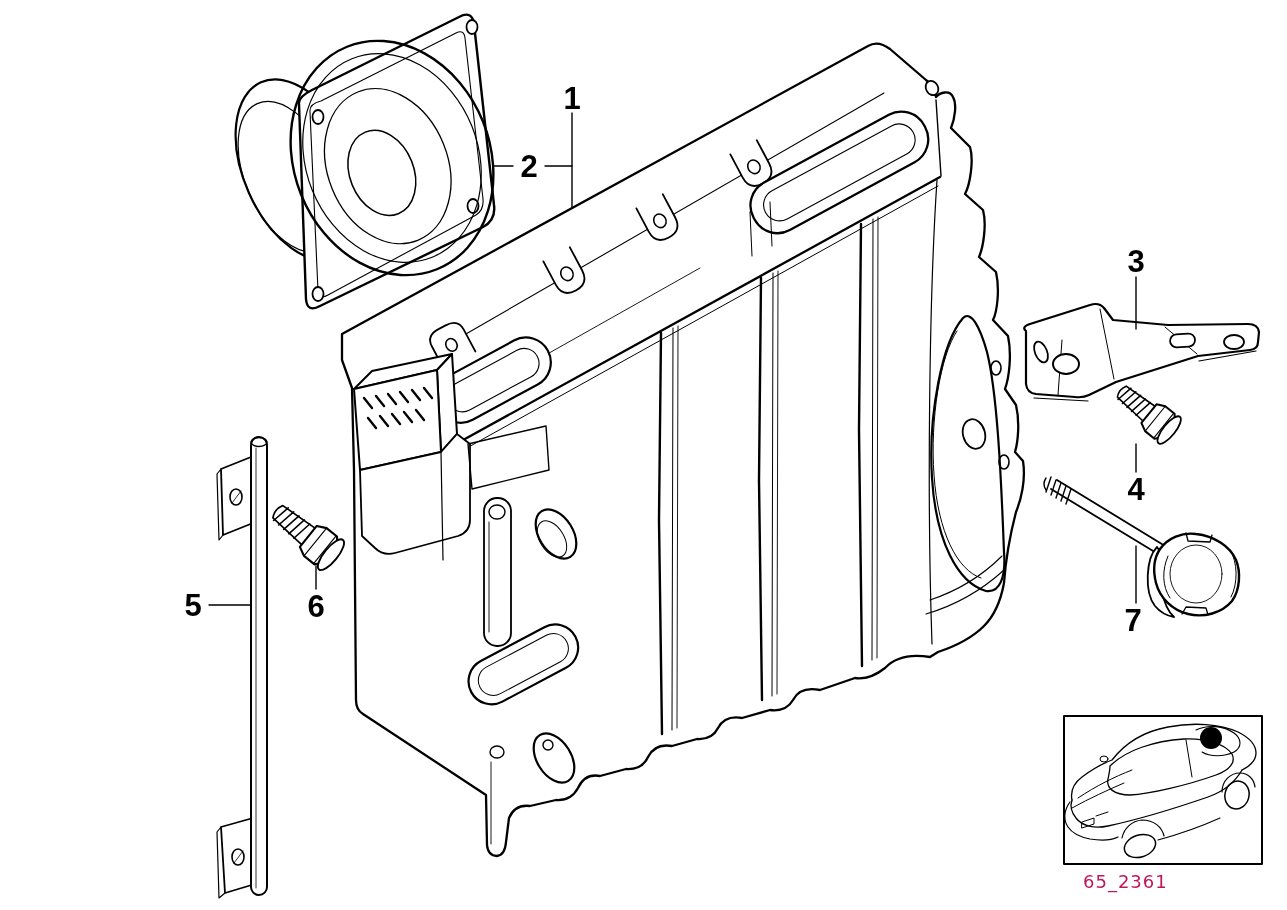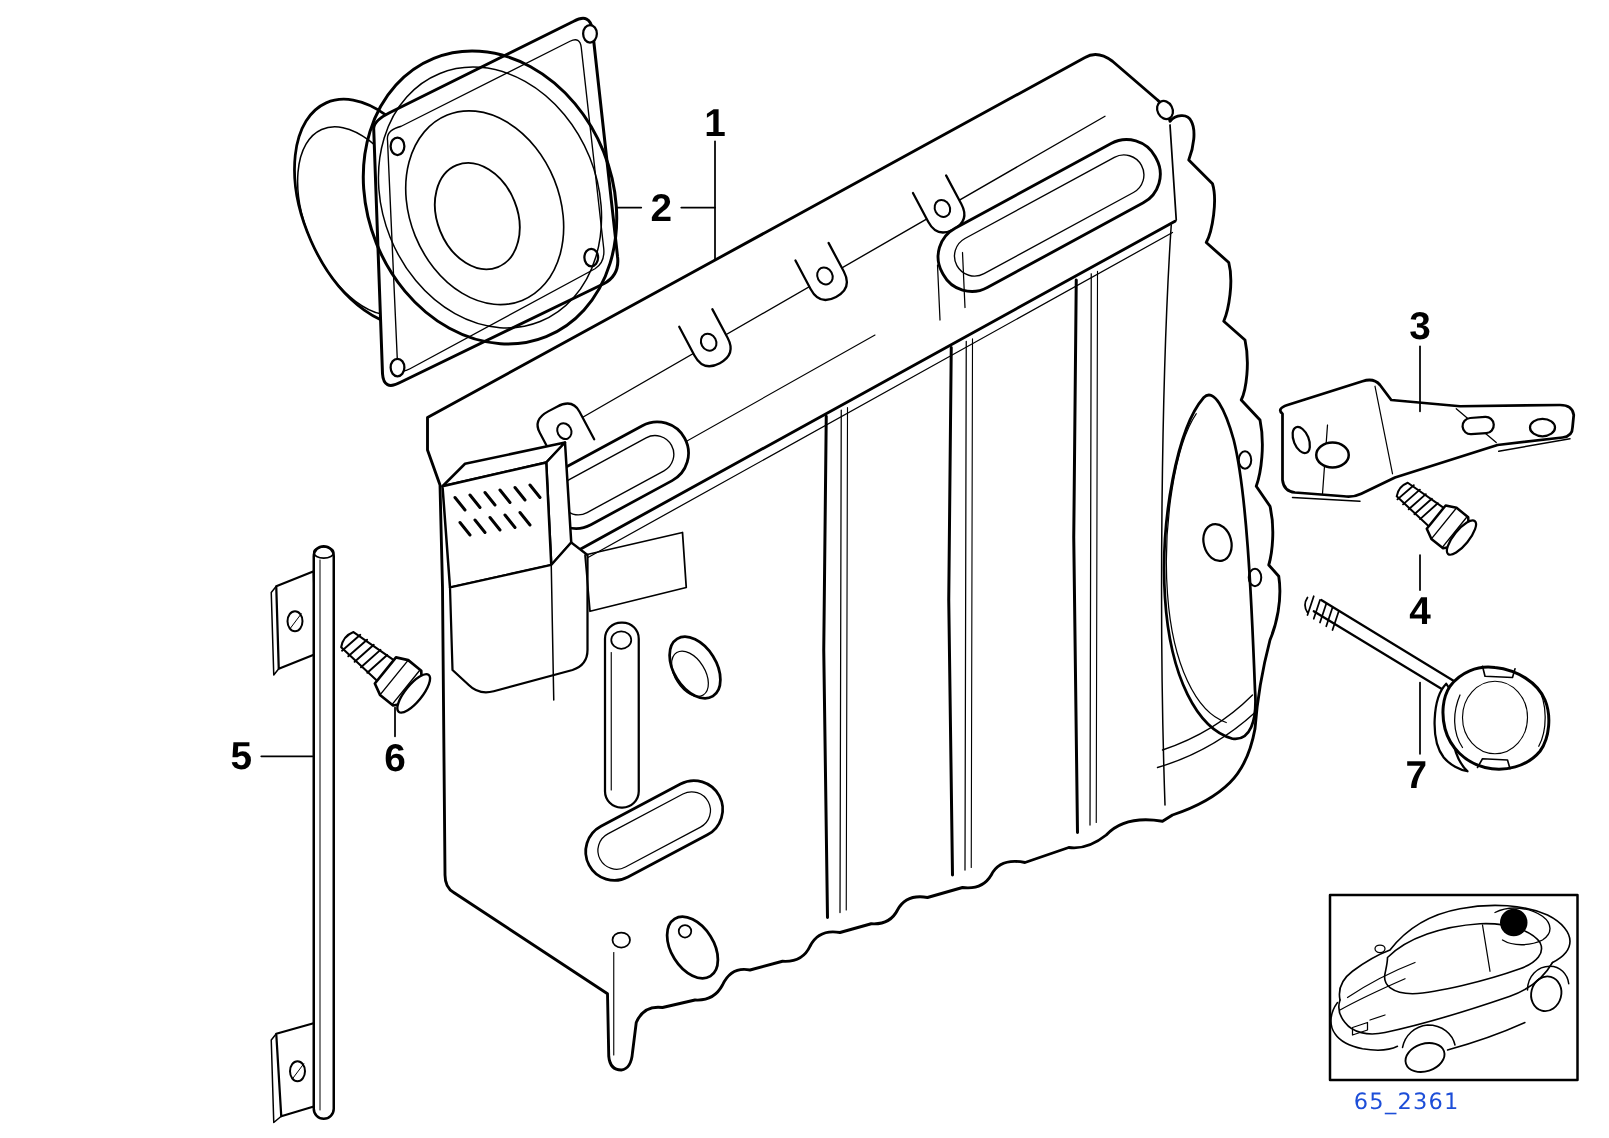--- a/index.html
+++ b/index.html
@@ -8,21 +8,21 @@
     font-family:"Liberation Sans","DejaVu Sans",sans-serif;
   }
   .stage svg{position:absolute;left:0;top:0;}
   .callout{
     position:absolute;transform:translate(-50%,-50%);
     font-size:31px;font-weight:bold;color:#000;line-height:1;
     font-family:"Liberation Sans","DejaVu Sans",sans-serif;
   }
   .inset-caption{
     position:absolute;left:1083px;top:871px;
-    font-size:18px;color:#1d4ed8;letter-spacing:1px;
+    font-size:18px;color:#be185d;letter-spacing:1px;
     font-family:"DejaVu Sans","Liberation Sans",sans-serif;
   }
   
   .o{fill:#ffffff;stroke:#000000;stroke-linejoin:round;stroke-linecap:round;}
   .n{fill:none;stroke:#000000;stroke-linejoin:round;stroke-linecap:round;}
   .k{fill:#000000;stroke:none;}
 </style>
 </head>
 <body>
 

